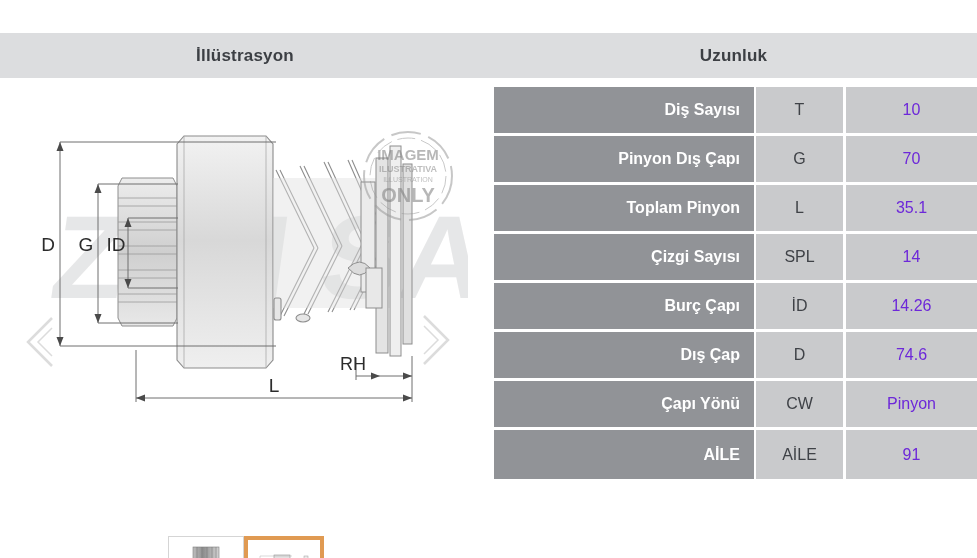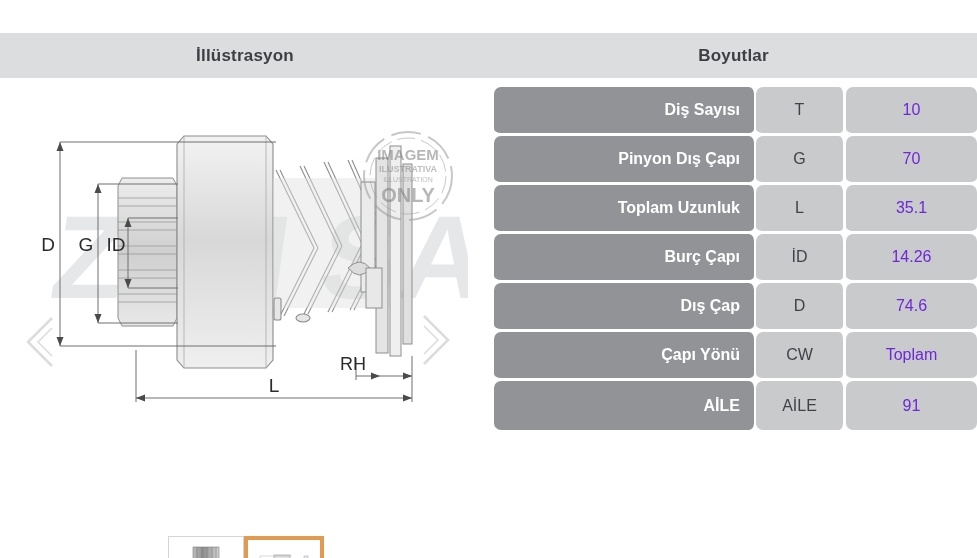--- a/index.html
+++ b/index.html
@@ -80,21 +80,20 @@
     width: 483px;
     border-collapse: separate;
     border-spacing: 0;
   }
   .dim-table td {
     height: 49px;
     padding: 0 14px;
     font-size: 16px;
     vertical-align: middle;
     border-bottom: 3px solid #ffffff;
-    border-radius: 7px;
   }
   .dim-table tr:last-child td { border-bottom: none; margin-top: 32px; }
   td.lbl {
     background: #919397;
     color: #ffffff;
     font-weight: bold;
     text-align: right;
     width: 262px;
     border-right: 2px solid #ffffff;
   }
@@ -111,21 +110,21 @@
     text-align: center;
   }
 </style>
 </head>
 <body>
 
 <div class="page">
 
   <div class="header-bar">
     <div class="header-cell illus">İllüstrasyon</div>
-    <div class="header-cell dims">Boyutlar</div>
+    <div class="header-cell dims">Uzunluk</div>
   </div>
 
   <div class="illus-pane">
 
     <div class="drawing-wrap">
       <svg width="450" height="330" viewBox="0 0 450 330" xmlns="http://www.w3.org/2000/svg">
         <defs>
           <linearGradient id="bodyG" x1="0" y1="0" x2="0" y2="1">
             <stop offset="0%" stop-color="#f2f2f2"></stop>
             <stop offset="45%" stop-color="#d8d8d8"></stop>
@@ -301,38 +300,43 @@
         <td class="lbl">Diş Sayısı</td>
         <td class="sym">T</td>
         <td class="val">10</td>
       </tr>
       <tr>
         <td class="lbl">Pinyon Dış Çapı</td>
         <td class="sym">G</td>
         <td class="val">70</td>
       </tr>
       <tr>
-        <td class="lbl">Toplam Uzunluk</td>
+        <td class="lbl">Toplam Pinyon</td>
         <td class="sym">L</td>
         <td class="val">35.1</td>
+      </tr>
+      <tr>
+        <td class="lbl">Çizgi Sayısı</td>
+        <td class="sym">SPL</td>
+        <td class="val">14</td>
       </tr>
       <tr>
         <td class="lbl">Burç Çapı</td>
         <td class="sym">İD</td>
         <td class="val">14.26</td>
       </tr>
       <tr>
         <td class="lbl">Dış Çap</td>
         <td class="sym">D</td>
         <td class="val">74.6</td>
       </tr>
       <tr>
         <td class="lbl">Çapı Yönü</td>
         <td class="sym">CW</td>
-        <td class="val">Toplam</td>
+        <td class="val">Pinyon</td>
       </tr>
       <tr>
         <td class="lbl">AİLE</td>
         <td class="sym">AİLE</td>
         <td class="val">91</td>
       </tr>
     </tbody>
   </table>
 
 </div>

